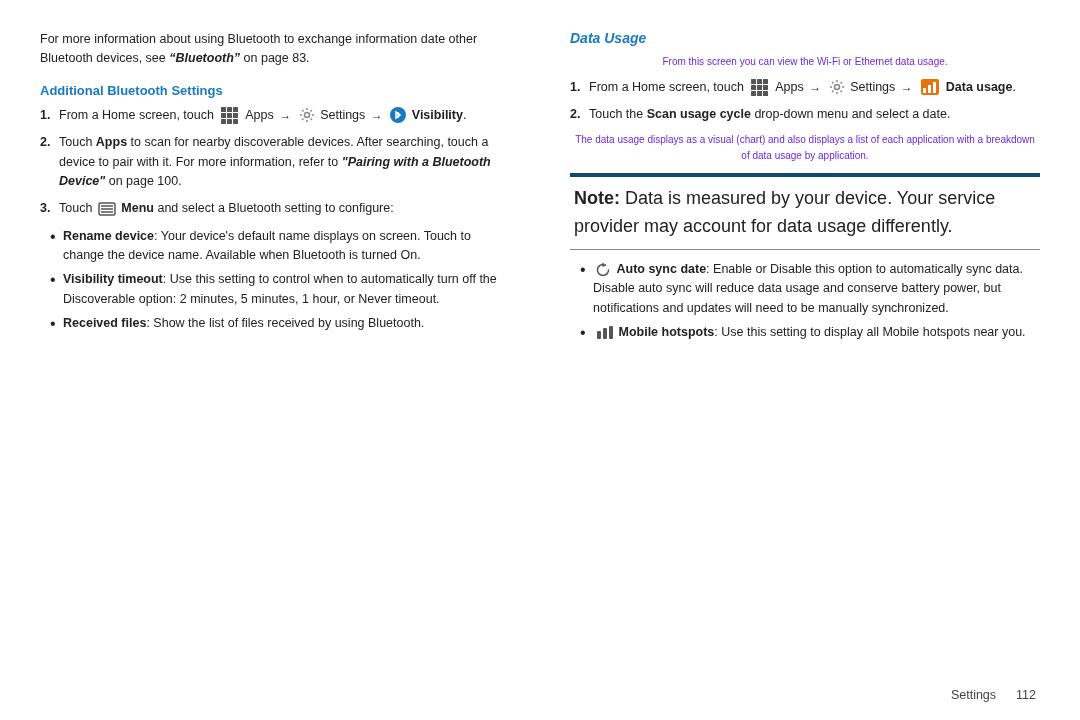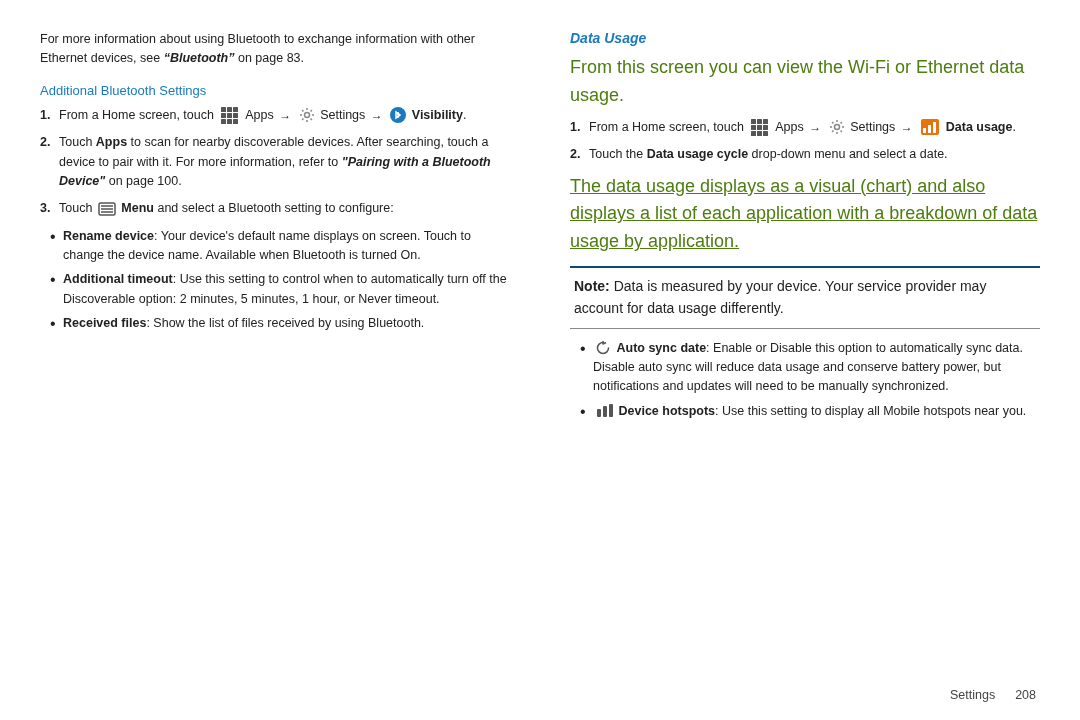--- a/index.html
+++ b/index.html
@@ -34,29 +34,30 @@
       margin-bottom: 14px;
       color: #222;
     }
     .italic-bold {
       font-style: italic;
       font-weight: bold;
       margin-top: 16px;
     }
     .section-heading {
       color: #1a7abf;
-      font-weight: normal;
+      font-weight: bold;
       font-size: 13px;
       margin-bottom: 8px;
     }
     .section-subtext {
-      font-size: 18px;
+      font-size: 10px;
       line-height: 1.55;
       margin-bottom: 8px;
-      color: #4d7c0f;
+      color: #6d28d9;
+      text-align: center;
     }
     .numbered-item {
       display: flex;
       gap: 5px;
       margin-bottom: 8px;
       font-size: 12.5px;
       line-height: 1.55;
     }
     .num {
       font-weight: bold;
@@ -121,25 +122,25 @@
     .bullet-text { flex: 1; }
     
     .data-usage-heading {
       color: #1a7abf;
       font-weight: bold;
       font-style: italic;
       font-size: 14px;
       margin-bottom: 8px;
     }
     .note-box {
-      border-top: 2px solid #0c4a6e;
+      border-top: 4px solid #0c4a6e;
       border-bottom: 1px solid #888;
       padding: 8px 4px;
       margin: 10px 0;
-      font-size: 14px;
+      font-size: 18px;
       line-height: 1.55;
     }
     .sync-icon {
       display: inline-block;
       width: 16px;
       height: 16px;
       vertical-align: middle;
       margin: 0 2px;
       font-size: 14px;
     }
@@ -168,21 +169,21 @@
       margin: 0 2px;
     }
   </style>
 </head>
 <body>
 
 <div class="page">
 
   <div class="col-left">
     <p class="intro-text">
-      <span>For more information about using Bluetooth to exchange information with other Ethernet devices, see </span><span class="italic-bold">“Bluetooth”</span><span> on page 83.</span>
+      <span>For more information about using Bluetooth to exchange information date other Bluetooth devices, see </span><span class="italic-bold">“Bluetooth”</span><span> on page 83.</span>
     </p>
 
     <div class="section-heading">Additional Bluetooth Settings</div>
 
 
     <div class="numbered-item">
       <span class="num">1.</span>
       <span class="numbered-content">
         From a Home screen, touch
         <span class="inline-icon">
@@ -243,21 +244,21 @@
     <div class="bullet-list">
       <div class="bullet-item">
         <span class="bullet-dot">•</span>
         <span class="bullet-text">
           <span class="bold">Rename device</span>: Your device's default name displays on screen. Touch to change the device name. Available when Bluetooth is turned On.
         </span>
       </div>
       <div class="bullet-item">
         <span class="bullet-dot">•</span>
         <span class="bullet-text">
-          <span class="bold">Additional timeout</span>: Use this setting to control when to automatically turn off the Discoverable option: 2 minutes, 5 minutes, 1 hour, or Never timeout.
+          <span class="bold">Visibility timeout</span>: Use this setting to control when to automatically turn off the Discoverable option: 2 minutes, 5 minutes, 1 hour, or Never timeout.
         </span>
       </div>
       <div class="bullet-item">
         <span class="bullet-dot">•</span>
         <span class="bullet-text">
           <span class="bold">Received files</span>: Show the list of files received by using Bluetooth.
         </span>
       </div>
     </div>
   </div>
@@ -300,25 +301,25 @@
             <rect x="13" y="4" width="3" height="11" fill="white"></rect>
           </svg>
         </span>
         <span class="bold"> Data usage</span>.
       </span>
     </div>
 
     <div class="numbered-item">
       <span class="num">2.</span>
       <span class="numbered-content">
-        Touch the <span class="bold">Data usage cycle</span> drop-down menu and select a date.
-      </span>
-    </div>
-
-    <p class="section-subtext" style="margin-top: 4px; text-decoration: underline;">The data usage displays as a visual (chart) and also displays a list of each application with a breakdown of data usage by application.</p>
+        Touch the <span class="bold">Scan usage cycle</span> drop-down menu and select a date.
+      </span>
+    </div>
+
+    <p class="section-subtext" style="margin-top: 4px;">The data usage displays as a visual (chart) and also displays a list of each application with a breakdown of data usage by application.</p>
 
     <div class="note-box">
       <span class="bold">Note:</span><span> Data is measured by your device. Your service provider may account for data usage differently.</span>
     </div>
 
 
     <div class="bullet-list">
       <div class="bullet-item">
         <span class="bullet-dot">•</span>
         <span class="bullet-text">
@@ -335,23 +336,23 @@
         <span class="bullet-dot">•</span>
         <span class="bullet-text">
           <span class="inline-icon hotspot-icon">
             <svg width="20" height="16" viewBox="0 0 20 16" xmlns="http://www.w3.org/2000/svg">
               <rect x="2" y="6" width="4" height="8" rx="1" fill="#555"></rect>
               <rect x="8" y="3" width="4" height="11" rx="1" fill="#555"></rect>
               <rect x="14" y="1" width="4" height="13" rx="1" fill="#555"></rect>
               <line x1="7" y1="14" x2="7" y2="14" stroke="#555" stroke-width="1"></line>
             </svg>
           </span>
-          <span class="bold">Device hotspots</span>: Use this setting to display all Mobile hotspots near you.
+          <span class="bold">Mobile hotspots</span>: Use this setting to display all Mobile hotspots near you.
         </span>
       </div>
     </div>
   </div>
 </div>
 
 <div class="footer">
   <span>Settings</span>
-  <span>208</span>
+  <span>112</span>
 </div>
 
 </body></html>

